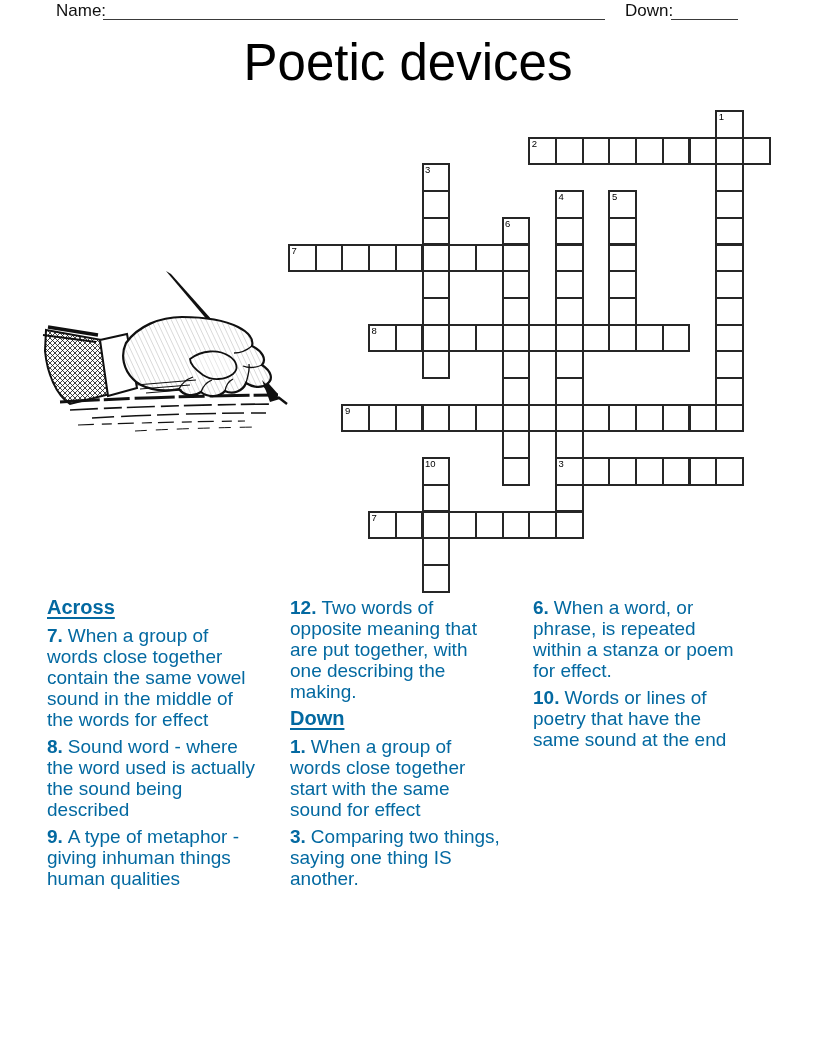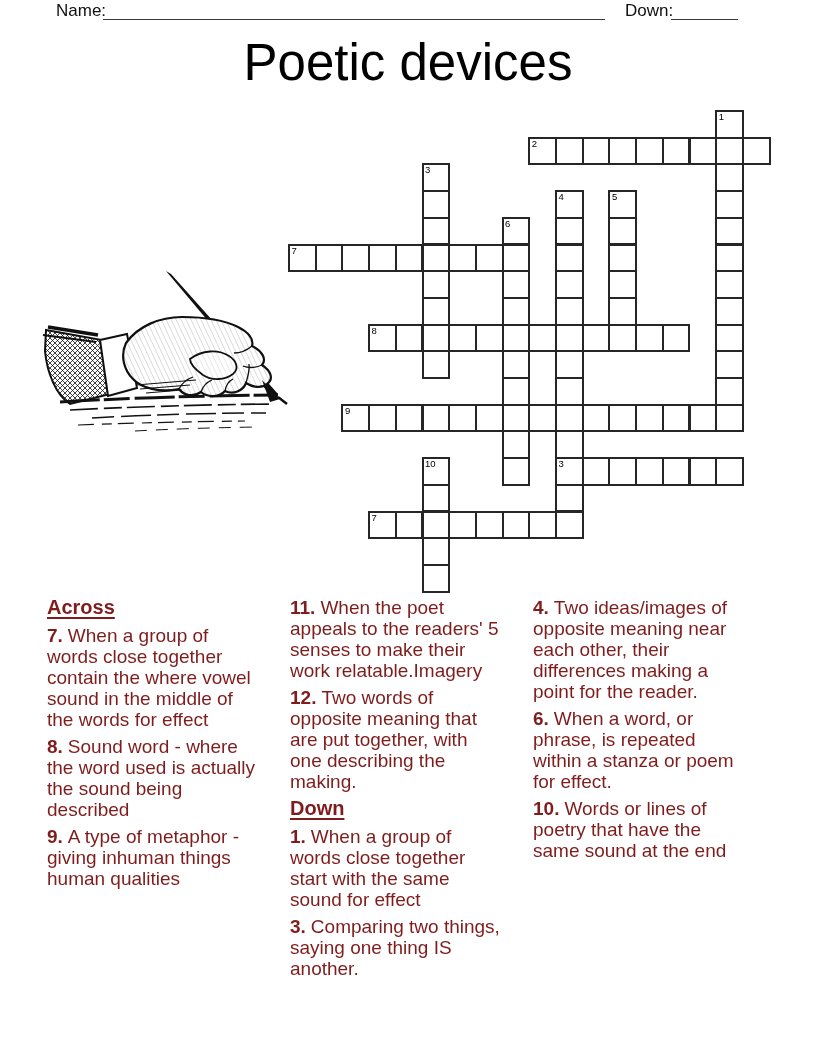--- a/index.html
+++ b/index.html
@@ -15,21 +15,21 @@
          font-size:51px;line-height:1.0;letter-spacing:0px;color:#000;font-weight:400;}
 
   
   .grid{position:absolute;left:288px;top:110px;width:484px;height:484px;}
   .cell{position:absolute;width:28.7px;height:28.7px;box-sizing:border-box;
         border:2px solid #262626;background:#fff;}
   .cellnum{position:absolute;left:1.5px;top:0px;font-size:9.5px;line-height:10.5px;
            color:#000;font-weight:400;}
 
   
-  .clue-col{position:absolute;top:597px;width:211px;font-size:19px;line-height:21px;color:#7f1d1d;}
+  .clue-col{position:absolute;top:597px;width:211px;font-size:19px;line-height:21px;color:#0369a1;}
   .clue-head{font-size:20px;font-weight:700;margin:0 0 7px 0;
              text-decoration:underline;text-decoration-thickness:2px;text-underline-offset:3px;}
   .clue{margin:0 0 6px 0;}
   .clue b{font-weight:700;margin-right:5px;}
 
   .illus{position:absolute;left:40px;top:263px;width:252px;height:172px;}
 </style>
 </head>
 <body>
 
@@ -226,30 +226,28 @@
     <div class="cell" style="left: 133.5px; top: 347.1px; border-color: rgb(38, 38, 38);">
       <span class="cellnum">10</span>
     </div>
     <div class="cell" style="left: 133.5px; top: 373.8px; border-color: rgb(38, 38, 38);"></div>
     <div class="cell" style="left: 133.5px; top: 427.2px; border-color: rgb(38, 38, 38);"></div>
     <div class="cell" style="left: 133.5px; top: 453.9px; border-color: rgb(38, 38, 38);"></div>
   </div>
 
 <div class="clue-col" style="left:47px;">
   <h3 class="clue-head">Across</h3>
-  <p class="clue"><b>7.</b><span>When a group of words close together contain the where vowel sound in the middle of the words for effect</span></p>
+  <p class="clue"><b>7.</b><span>When a group of words close together contain the same vowel sound in the middle of the words for effect</span></p>
   <p class="clue"><b>8.</b><span>Sound word - where the word used is actually the sound being described</span></p>
   <p class="clue"><b>9.</b><span>A type of metaphor - giving inhuman things human qualities</span></p>
 </div>
 
 <div class="clue-col" style="left:290px;">
-  <p class="clue"><b>11.</b><span>When the poet appeals to the readers' 5 senses to make their work relatable.Imagery</span></p>
   <p class="clue"><b>12.</b><span>Two words of opposite meaning that are put together, with one describing the making.</span></p>
   <h3 class="clue-head">Down</h3>
   <p class="clue"><b>1.</b><span>When a group of words close together start with the same sound for effect</span></p>
   <p class="clue"><b>3.</b><span>Comparing two things, saying one thing IS another.</span></p>
 </div>
 
 <div class="clue-col" style="left:533px;">
-  <p class="clue"><b>4.</b><span>Two ideas/images of opposite meaning near each other, their differences making a point for the reader.</span></p>
   <p class="clue"><b>6.</b><span>When a word, or phrase, is repeated within a stanza or poem for effect.</span></p>
   <p class="clue"><b>10.</b><span>Words or lines of poetry that have the same sound at the end</span></p>
 </div>
 
 </body></html>

